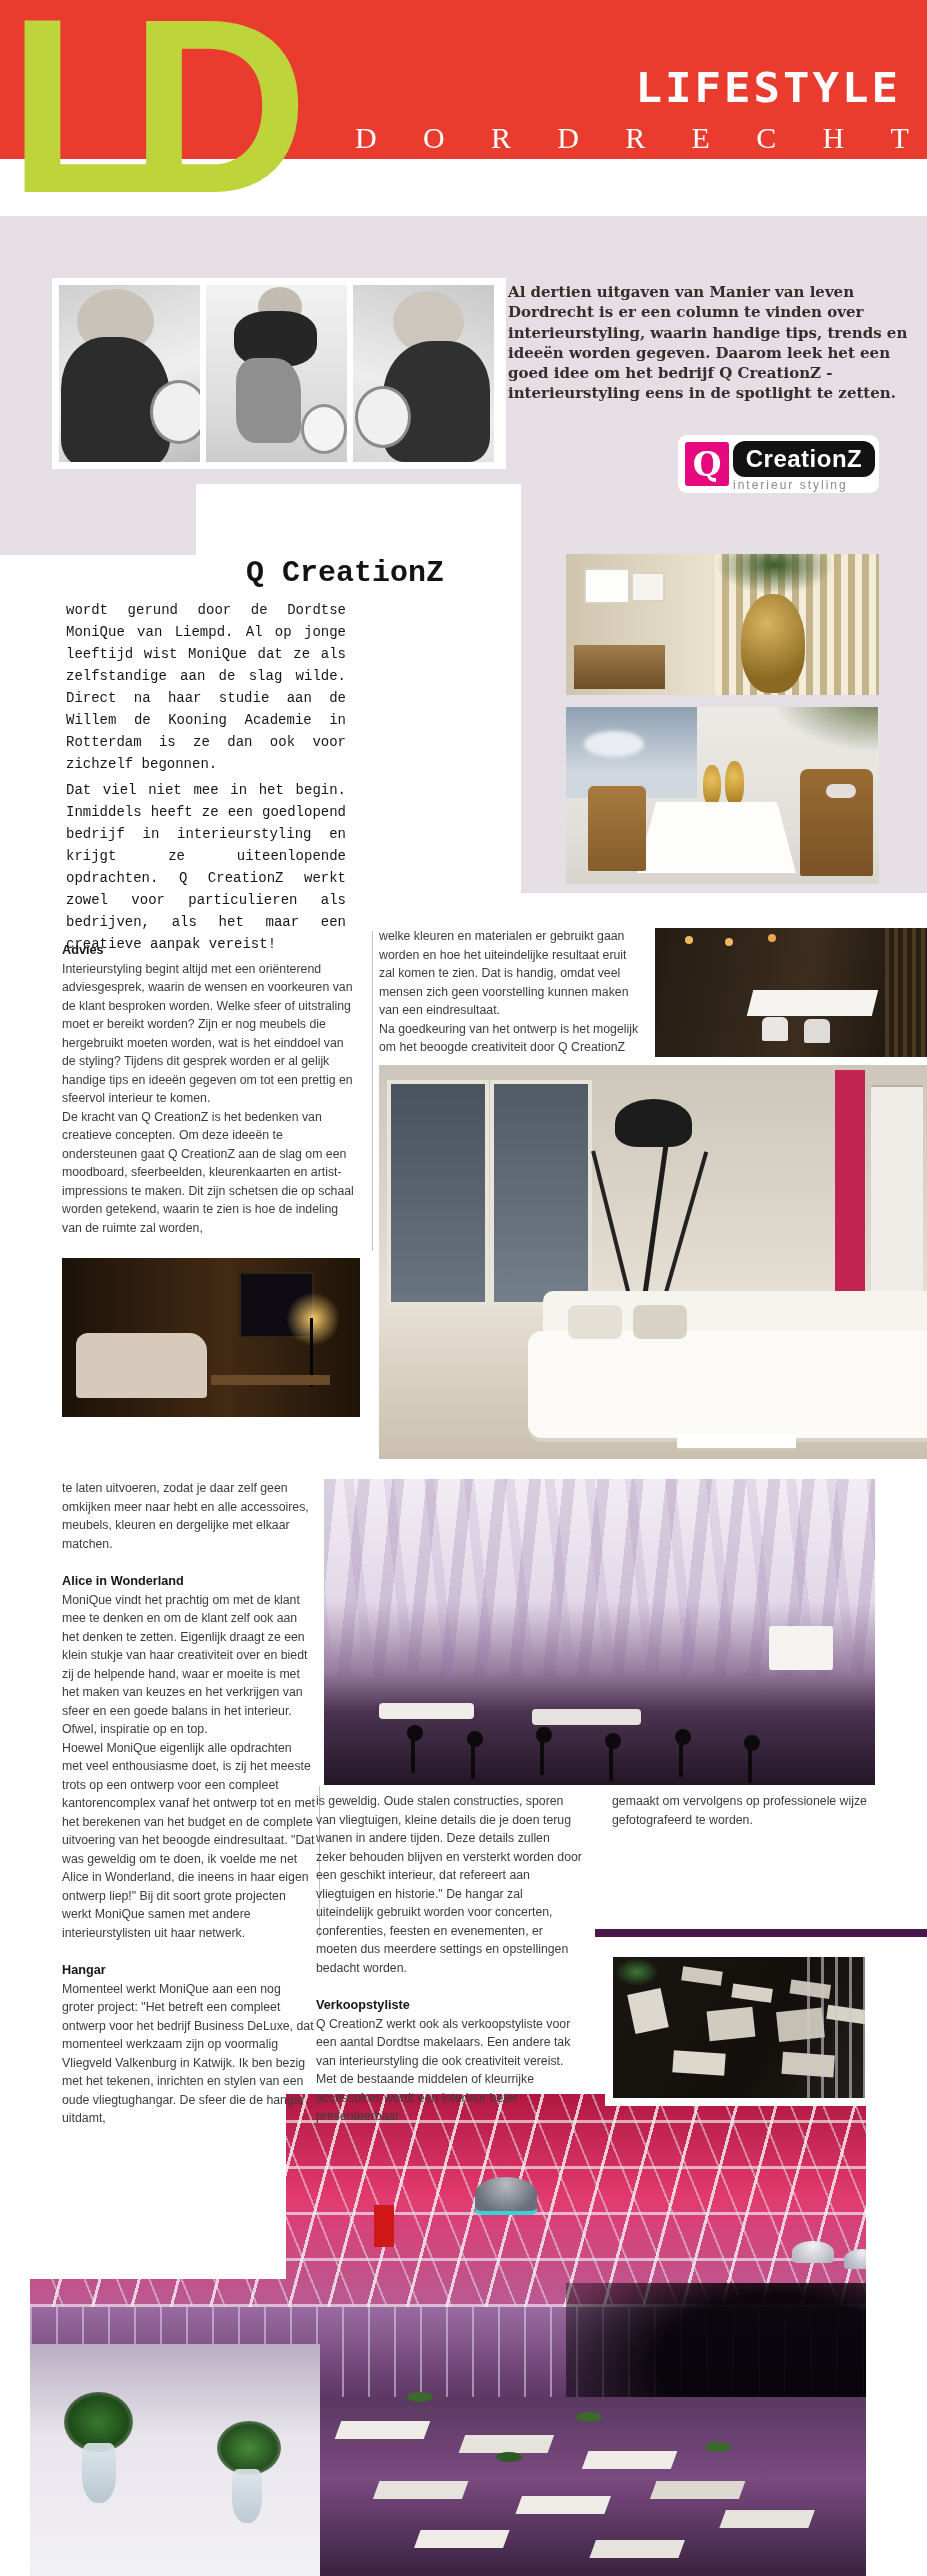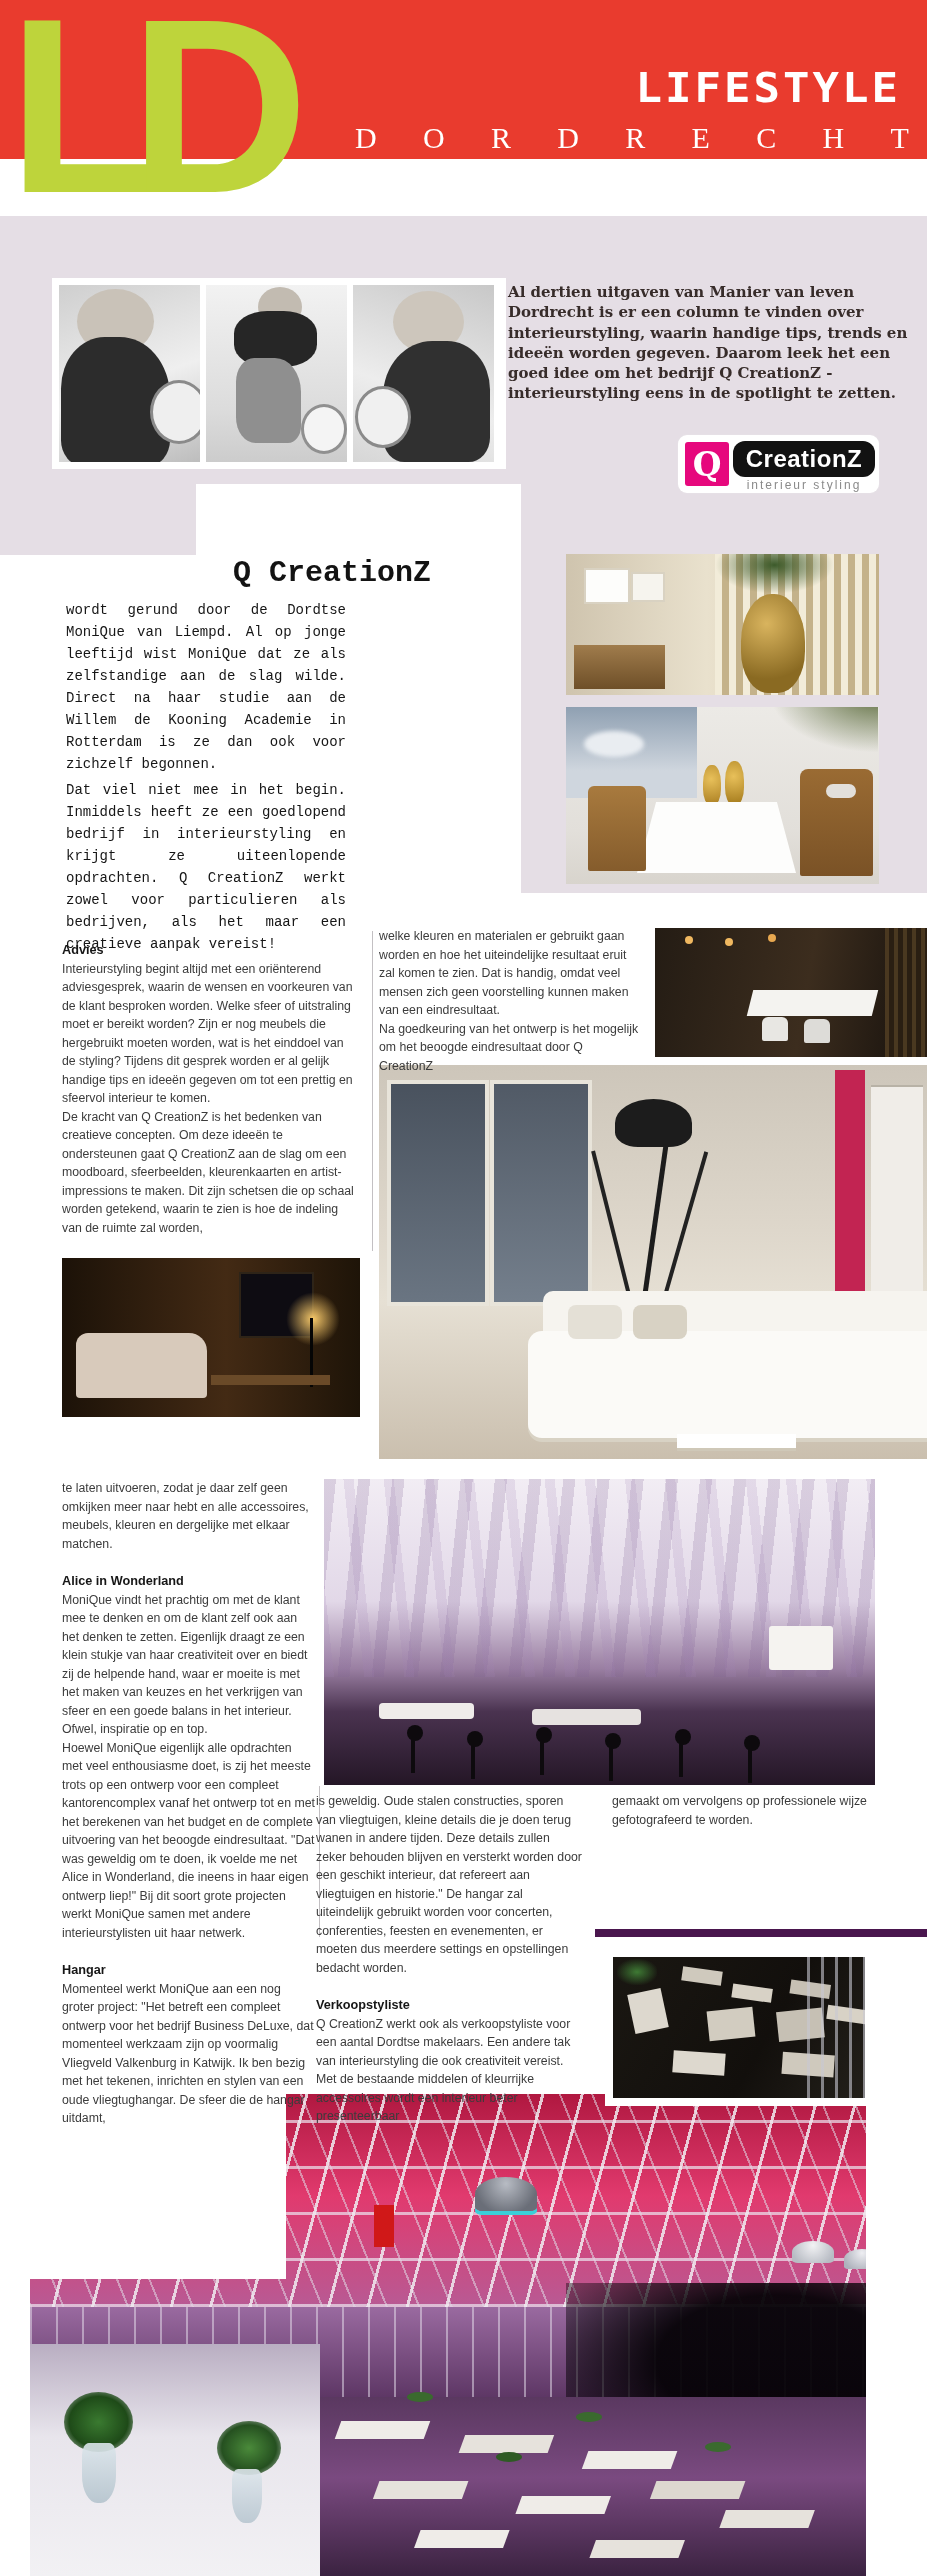--- a/index.html
+++ b/index.html
@@ -19,21 +19,21 @@
   .lav{background:#e5dee5;}
   
   .intro{font-family:"DejaVu Serif",serif;font-weight:bold;color:#372c2a;
          font-size:15px;line-height:20.3px;text-align:left;}
   
   .logocard{background:#fff;border-radius:9px;z-index:6;box-shadow:0 0 0 1px #e6e0e6;}
   .qsq{background:#e6087d;border-radius:3px;display:flex;align-items:center;justify-content:center;
        color:#fff;font-family:"DejaVu Serif",serif;font-weight:bold;font-size:33px;}
   .nbox{background:#121212;border-radius:12px;display:flex;align-items:center;justify-content:center;
         color:#fff;font-weight:bold;font-size:24px;letter-spacing:0.5px;}
-  .tagline{color:#8a8a8a;font-size:12px;letter-spacing:2px;text-align:center;}
+  .tagline{color:#8a8a8a;font-size:12px;letter-spacing:2px;text-align:left;}
   
   .arttitle{font-family:"Liberation Mono",monospace;font-weight:bold;font-size:30px;color:#131313;z-index:7;}
   .artbody{font-family:"Liberation Mono",monospace;font-size:14px;line-height:22px;
            color:#161616;text-align:justify;z-index:7;}
   .artbody p{margin:4px;}
   
   .colsm{font-size:12.3px;line-height:18.5px;color:#3c3c3c;z-index:7;}
   .colsm p{margin:0;}
   .colsm h4{margin:19px 0 0 0;font-size:12.7px;color:#161616;}
   .colsm h4.first{margin-top:18px;}
@@ -112,35 +112,35 @@
     <i style="left:18px;top:24px;width:60px;height:26px;background:#e9edf1;border-radius:50%;filter:blur(2px);"></i>
     <i style="left:203px;top:-14px;width:109px;height:60px;background:radial-gradient(ellipse at top right,#5a6a3a 0%,rgba(90,106,58,0) 70%);"></i>
     <i style="left:137px;top:58px;width:18px;height:40px;background:radial-gradient(circle at 45% 35%,#e8c05a,#a87c20);border-radius:45% 45% 40% 40%;"></i>
     <i style="left:159px;top:54px;width:19px;height:44px;background:radial-gradient(circle at 45% 35%,#e8c05a,#a07618);border-radius:45% 45% 40% 40%;"></i>
     <i style="left:71px;top:95px;width:159px;height:71px;background:#fdfdfc;clip-path:polygon(12% 0,88% 0,100% 100%,0 100%);"></i>
     <i style="left:234px;top:62px;width:73px;height:107px;background:linear-gradient(180deg,#9a6b33,#7a5226);border-radius:8px 8px 2px 2px;"></i>
     <i style="left:260px;top:77px;width:30px;height:14px;background:#e2dfda;border-radius:7px;"></i>
     <i style="left:22px;top:79px;width:58px;height:85px;background:linear-gradient(180deg,#a87a3e,#855c2c);border-radius:6px 6px 2px 2px;"></i>
   </div>
 
-  <div class="abs arttitle" style="left:233px;top:556px;">Q CreationZ</div>
+  <div class="abs arttitle" style="left:246px;top:556px;">Q CreationZ</div>
   <div class="abs artbody" style="left:62px;top:595px;width:288px;">
     <p>wordt gerund door de Dordtse MoniQue van Liempd. Al op jonge leeftijd wist MoniQue dat ze als zelfstandige aan de slag wilde. Direct na haar studie aan de Willem de Kooning Academie in Rotterdam is ze dan ook voor zichzelf begonnen.</p>
     <p>Dat viel niet mee in het begin. Inmiddels heeft ze een goedlopend bedrijf in interieurstyling en krijgt ze uiteenlopende opdrachten. Q CreationZ werkt zowel voor particulieren als bedrijven, als het maar een creatieve aanpak vereist!</p>
   </div>
 
   <div class="abs colsm" style="left:62px;top:923px;width:298px;">
     <h4 class="first">Advies</h4>
     <p>Interieurstyling begint altijd met een oriënterend adviesgesprek, waarin de wensen en voorkeuren van de klant besproken worden. Welke sfeer of uitstraling moet er bereikt worden? Zijn er nog meubels die hergebruikt moeten worden, wat is het einddoel van de styling? Tijdens dit gesprek worden er al gelijk handige tips en ideeën gegeven om tot een prettig en sfeervol interieur te komen.</p>
     <p>De kracht van Q CreationZ is het bedenken van creatieve concepten. Om deze ideeën te ondersteunen gaat Q CreationZ aan de slag om een moodboard, sfeerbeelden, kleurenkaarten en artist-impressions te maken. Dit zijn schetsen die op schaal worden getekend, waarin te zien is hoe de indeling van de ruimte zal worden,</p>
   </div>
   <div class="abs vdiv" style="left:372px;top:931px;height:320px;"></div>
   <div class="abs colsm" style="left:379px;top:927px;width:260px;">
     <p>welke kleuren en materialen er gebruikt gaan worden en hoe het uiteindelijke resultaat eruit zal komen te zien. Dat is handig, omdat veel mensen zich geen voorstelling kunnen maken van een eindresultaat.</p>
-    <p>Na goedkeuring van het ontwerp is het mogelijk om het beoogde eindresultaat door Q CreationZ</p>
+    <p>Na goedkeuring van het ontwerp is het mogelijk om het beoogde creativiteit door Q CreationZ</p>
   </div>
 
   <div class="abs photo" style="left:655px;top:928px;width:273px;height:129px;background:linear-gradient(100deg,#241c14 0%,#3c2d1e 55%,#15100c 100%);">
     <i style="left:30px;top:8px;width:8px;height:8px;background:#f0b860;border-radius:50%;box-shadow:40px 2px 0 #f0b860, 83px -2px 0 #e8a850;"></i>
     <i style="left:95px;top:62px;width:125px;height:26px;background:#f4f3f0;transform:skewX(-14deg);"></i>
     <i style="left:107px;top:89px;width:26px;height:24px;background:#e8e7e3;border-radius:6px 6px 2px 2px;"></i>
     <i style="left:149px;top:91px;width:26px;height:24px;background:#dddcd8;border-radius:6px 6px 2px 2px;"></i>
     <i style="left:230px;top:0;width:43px;height:129px;background:repeating-linear-gradient(90deg,#4a3categorie820 0 4px,#2a1e12 4px 9px);background:repeating-linear-gradient(90deg,#4a3820 0 4px,#2a1e12 4px 9px);"></i>
   </div>
 

